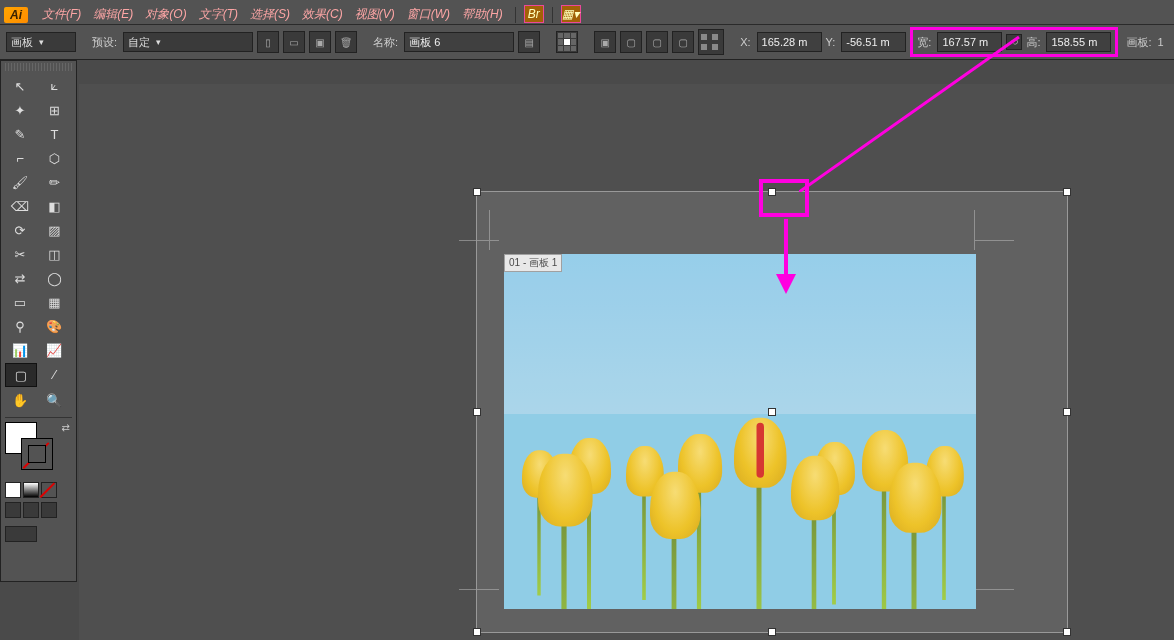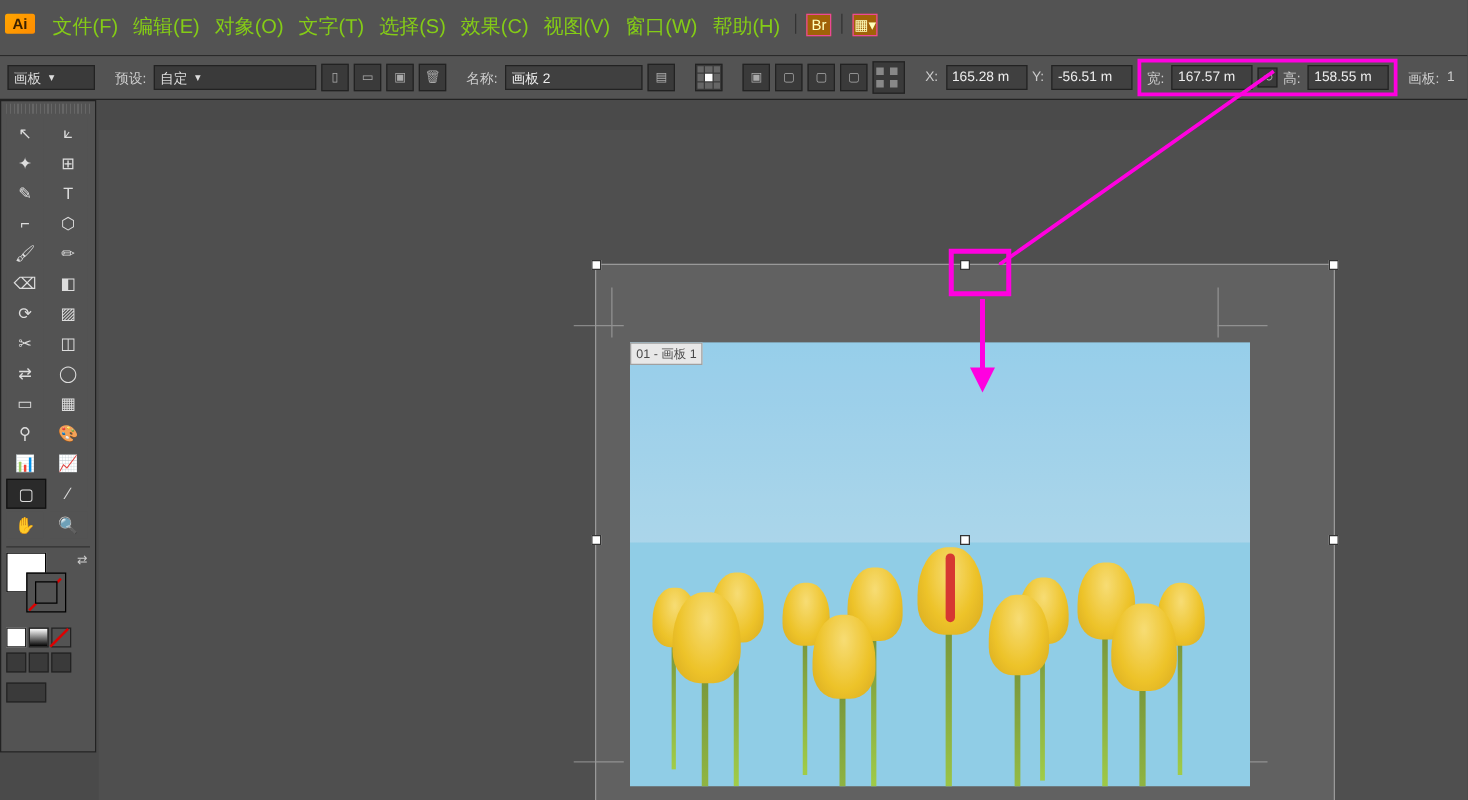--- a/index.html
+++ b/index.html
@@ -11,42 +11,43 @@
   background: #4a4a4a;
   overflow: hidden;
   color: #ccc;
   font-size: 11px;
   user-select: none;
 }
 .menubar {
   background: #535353;
   height: 22px;
   display: flex;
-  align-items: flex-start;
-  padding: 11px 4px;
+  align-items: flex-end;
+  padding: 1px 4px;
   border-bottom: 1px solid #2a2a2a;
+  font-style: italic;
 }
 .logo {
   width: 24px;
   height: 16px;
   background: linear-gradient(135deg, #FFA500, #FF8C00);
   color: #3a2100;
   font-weight: bold;
   font-size: 12px;
   display: flex;
   align-items: center;
   justify-content: center;
   margin-right: 8px;
   border-radius: 2px;
 }
 .menubar span.mi {
   margin: 0 6px;
   cursor: default;
-  color: #84cc16;
-  font-size: 16px;
+  color: #fca5a5;
+  font-size: 12px;
 }
 .menubar .sep {
   width: 1px;
   height: 16px;
   background: #333;
   margin: 0 6px;
 }
 .menubar .mi-icon {
   width: 18px;
   height: 16px;
@@ -181,21 +182,20 @@
 .sqhandle.bm { left: calc(50% - 4px); bottom: -4px; }
 .sqhandle.ml { left: -4px; top: calc(50% - 4px); }
 .sqhandle.mr { right: -4px; top: calc(50% - 4px); }
 .sqhandle.cc { left: calc(50% - 4px); top: calc(50% - 4px); }
 .artboard-image {
   position: absolute;
   left: 425px; top: 170px;
   width: 472px; height: 355px;
   background: #87CEEB;
   overflow: hidden;
-  padding-left: 24px;
 }
 .artboard-image .labeltag {
   position: absolute;
   left: 0; top: 0;
   background: #eee;
   color: #333;
   font-size: 10px;
   padding: 1px 4px;
   border: 1px solid #999;
 }
@@ -392,21 +392,21 @@
   <div class="dropdown" style="width:60px">画板</div>
   <div class="spacer"></div>
   <span class="lbl">预设:</span>
   <div class="dropdown" style="width:120px">自定</div>
   <div class="btn">▯</div>
   <div class="btn">▭</div>
   <div class="btn">▣</div>
   <div class="btn">🗑</div>
   <div class="spacer"></div>
   <span class="lbl">名称:</span>
-  <div class="inputbox" style="width:100px">画板 2</div>
+  <div class="inputbox" style="width:100px">画板 6</div>
   <div class="btn">▤</div>
   <div class="spacer"></div>
   <div class="grid9">
     <div></div>
       <div></div>
       <div></div>
     <div></div>
       <div class="sel"></div>
       <div></div>
     <div></div>

